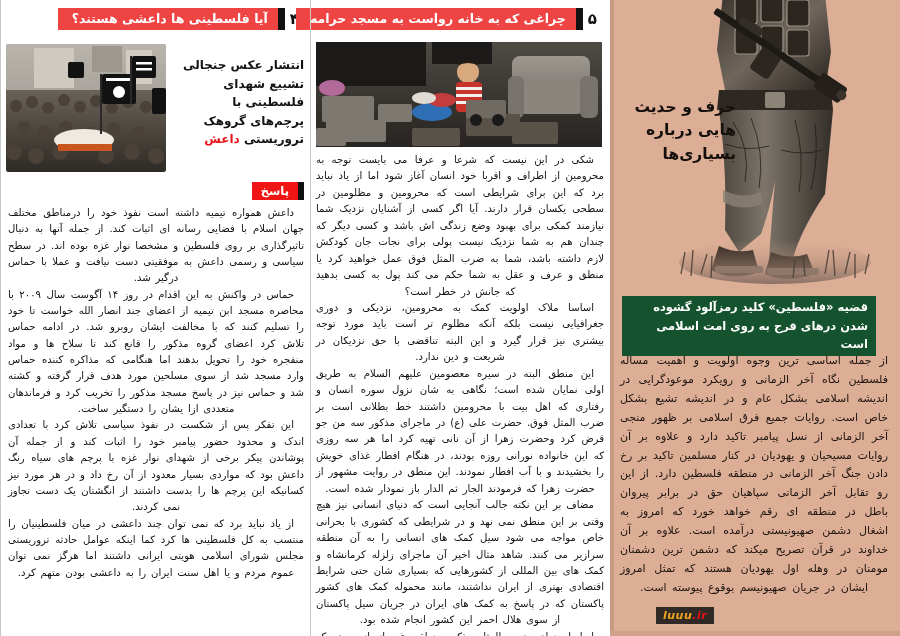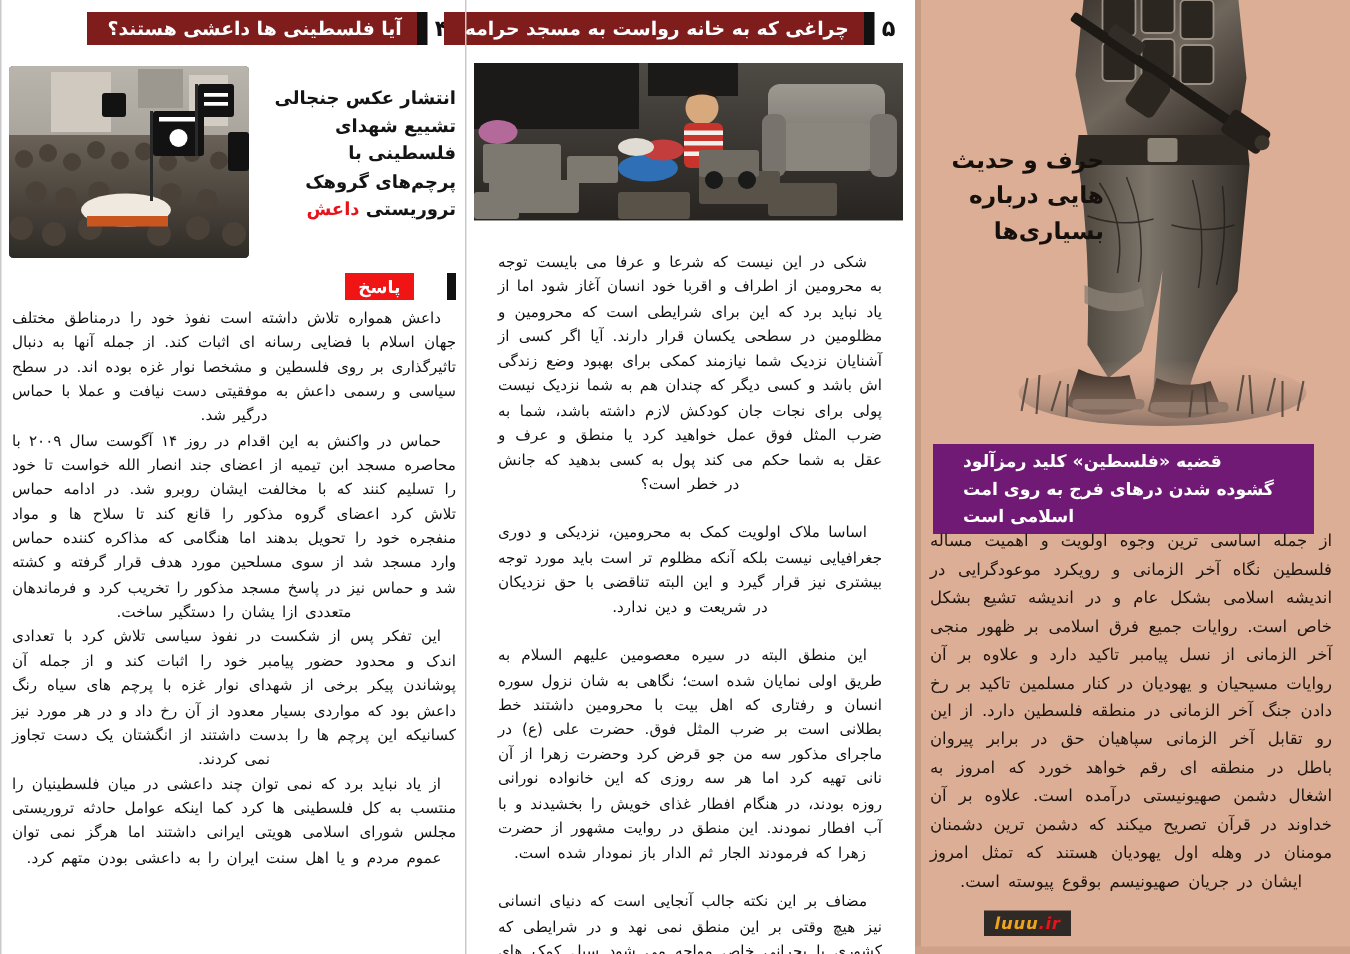--- a/index.html
+++ b/index.html
@@ -18,38 +18,38 @@
   .page-left{position:relative;width:290px;height:636px;background:#dcae96;flex:0 0 290px;overflow:hidden;}
 
   
   .hdr{position:absolute;top:8px;display:flex;align-items:stretch;height:22px;}
   .hdr-num{
     color:#111;font-size:15px;font-weight:bold;line-height:22px;
     padding:0 7px 0 5px;letter-spacing:0;
   }
   .hdr-tab{width:7px;background:#111;}
   .hdr-bar{
-    background:#7f1d1d;color:#ffffff;font-size:12.5px;font-weight:bold;
+    background:#ef4444;color:#ffffff;font-size:12.5px;font-weight:bold;
     line-height:22px;padding:0 10px 0 14px;white-space:nowrap;
   }
   .hdr-r{right:4px;}
   .hdr-m{right:6px;}
 
   
   .rp-top{position:absolute;top:44px;right:6px;left:6px;display:flex;flex-direction:row-reverse;gap:8px;}
   .rp-photo{
     width:160px;height:128px;flex:0 0 160px;border-radius:3px;overflow:hidden;position:relative;
     background:#5d5f62;
   }
   .rp-cap{
     flex:1;text-align:right;font-size:12px;font-weight:bold;line-height:1.55;color:#141414;
     padding-top:12px;padding-left:2px;
   }
   .cap-red{color:#e8131a;}
-  .answer-wrap{position:absolute;top:182px;right:6px;display:flex;align-items:stretch;height:18px;gap:22px;}
+  .answer-wrap{position:absolute;top:182px;right:6px;display:flex;align-items:stretch;height:18px;}
   .answer-tab{width:6px;background:#111;}
   .answer-badge{background:#f01414;color:#fff;font-size:11.5px;font-weight:bold;line-height:18px;padding:0 9px;}
   .rp-body{
     position:absolute;top:205px;right:6px;left:8px;
     text-align:justify;text-align-last:center;direction:rtl;
     font-size:10.1px;line-height:1.62;color:#111;
     word-spacing:1.6px;
   }
   .rp-body p{margin:0 0 0 0;text-indent:10px;}
 
@@ -58,32 +58,32 @@
 
   
   .mp-photo{
     position:absolute;top:42px;right:8px;left:6px;height:105px;overflow:hidden;background:#57544f;
   }
   .mp-body{
     position:absolute;top:152px;right:6px;left:6px;
     text-align:justify;text-align-last:center;direction:rtl;
     font-size:10.1px;line-height:1.63;color:#111;word-spacing:1.6px;
   }
-  .mp-body p{margin:16px;text-indent:10px;}
+  .mp-body p{margin:0;text-indent:10px;}
 
   
   .lp-art{position:absolute;top:-6px;right:20px;width:205px;height:300px;}
   .lp-title{
     position:absolute;top:96px;left:6px;width:120px;text-align:right;
     font-size:15.5px;font-weight:bold;color:#16100c;line-height:1.5;direction:rtl;
   }
   .lp-sub{
     position:absolute;top:296px;right:24px;left:12px;
-    background:#701a75;color:#ffffff;font-size:11.5px;font-weight:bold;
-    line-height:1.62;text-align:left;direction:rtl;padding:2px 20px;
+    background:#14532d;color:#ffffff;font-size:11.5px;font-weight:bold;
+    line-height:1.62;text-align:right;direction:rtl;padding:2px 8px;
   }
   .lp-body{
     position:absolute;top:352px;right:12px;left:10px;
     direction:rtl;text-align:justify;text-align-last:center;
     font-size:11px;line-height:1.72;color:#1d140f;word-spacing:2px;
   }
   .lp-body p{margin:0;}
   .watermark{
     position:absolute;left:6px;bottom:12px;background:#2f2a26;
     padding:2px 7px;font-size:11px;font-weight:bold;font-style:italic;
@@ -172,21 +172,21 @@
         <span>انتشار عکس جنجالی تشییع شهدای فلسطینی با پرچم‌های گروهک تروریستی </span><span class="cap-red">داعش</span>
       </div>
     </div>
 
     <div class="answer-wrap">
       <span class="answer-tab"></span>
       <span class="answer-badge">پاسخ</span>
     </div>
 
     <div class="rp-body">
-      <p>داعش همواره تلاش داشته است نفوذ خود را درمناطق مختلف جهان اسلام با فضایی رسانه ای اثبات کند. از جمله آنها به دنبال تاثیرگذاری بر روی فلسطین و مشخصا نوار غزه بوده اند. در سطح سیاسی و رسمی داعش به موفقیتی دست نیافت و عملا با حماس درگیر شد.</p>
+      <p>داعش همواره تیمیه داشته است نفوذ خود را درمناطق مختلف جهان اسلام با فضایی رسانه ای اثبات کند. از جمله آنها به دنبال تاثیرگذاری بر روی فلسطین و مشخصا نوار غزه بوده اند. در سطح سیاسی و رسمی داعش به موفقیتی دست نیافت و عملا با حماس درگیر شد.</p>
       <p>حماس در واکنش به این اقدام در روز ۱۴ آگوست سال ۲۰۰۹ با محاصره مسجد ابن تیمیه از اعضای جند انصار الله خواست تا خود را تسلیم کنند که با مخالفت ایشان روبرو شد. در ادامه حماس تلاش کرد اعضای گروه مذکور را قانع کند تا سلاح ها و مواد منفجره خود را تحویل بدهند اما هنگامی که مذاکره کننده حماس وارد مسجد شد از سوی مسلحین مورد هدف قرار گرفته و کشته شد و حماس نیز در پاسخ مسجد مذکور را تخریب کرد و فرماندهان متعددی ازا یشان را دستگیر ساخت.</p>
       <p>این تفکر پس از شکست در نفوذ سیاسی تلاش کرد با تعدادی اندک و محدود حضور پیامبر خود را اثبات کند و از جمله آن پوشاندن پیکر برخی از شهدای نوار غزه با پرچم های سیاه رنگ داعش بود که مواردی بسیار معدود از آن رخ داد و در هر مورد نیز کسانیکه این پرچم ها را بدست داشتند از انگشتان یک دست تجاوز نمی کردند.</p>
       <p>از یاد نباید برد که نمی توان چند داعشی در میان فلسطینیان را منتسب به کل فلسطینی ها کرد کما اینکه عوامل حادثه تروریستی مجلس شورای اسلامی هویتی ایرانی داشتند اما هرگز نمی توان عموم مردم و یا اهل سنت ایران را به داعشی بودن متهم کرد.</p>
     </div>
 
     <div class="vrule" style="left:0;"></div>
   </div>
 
   <div class="page-mid">
 

